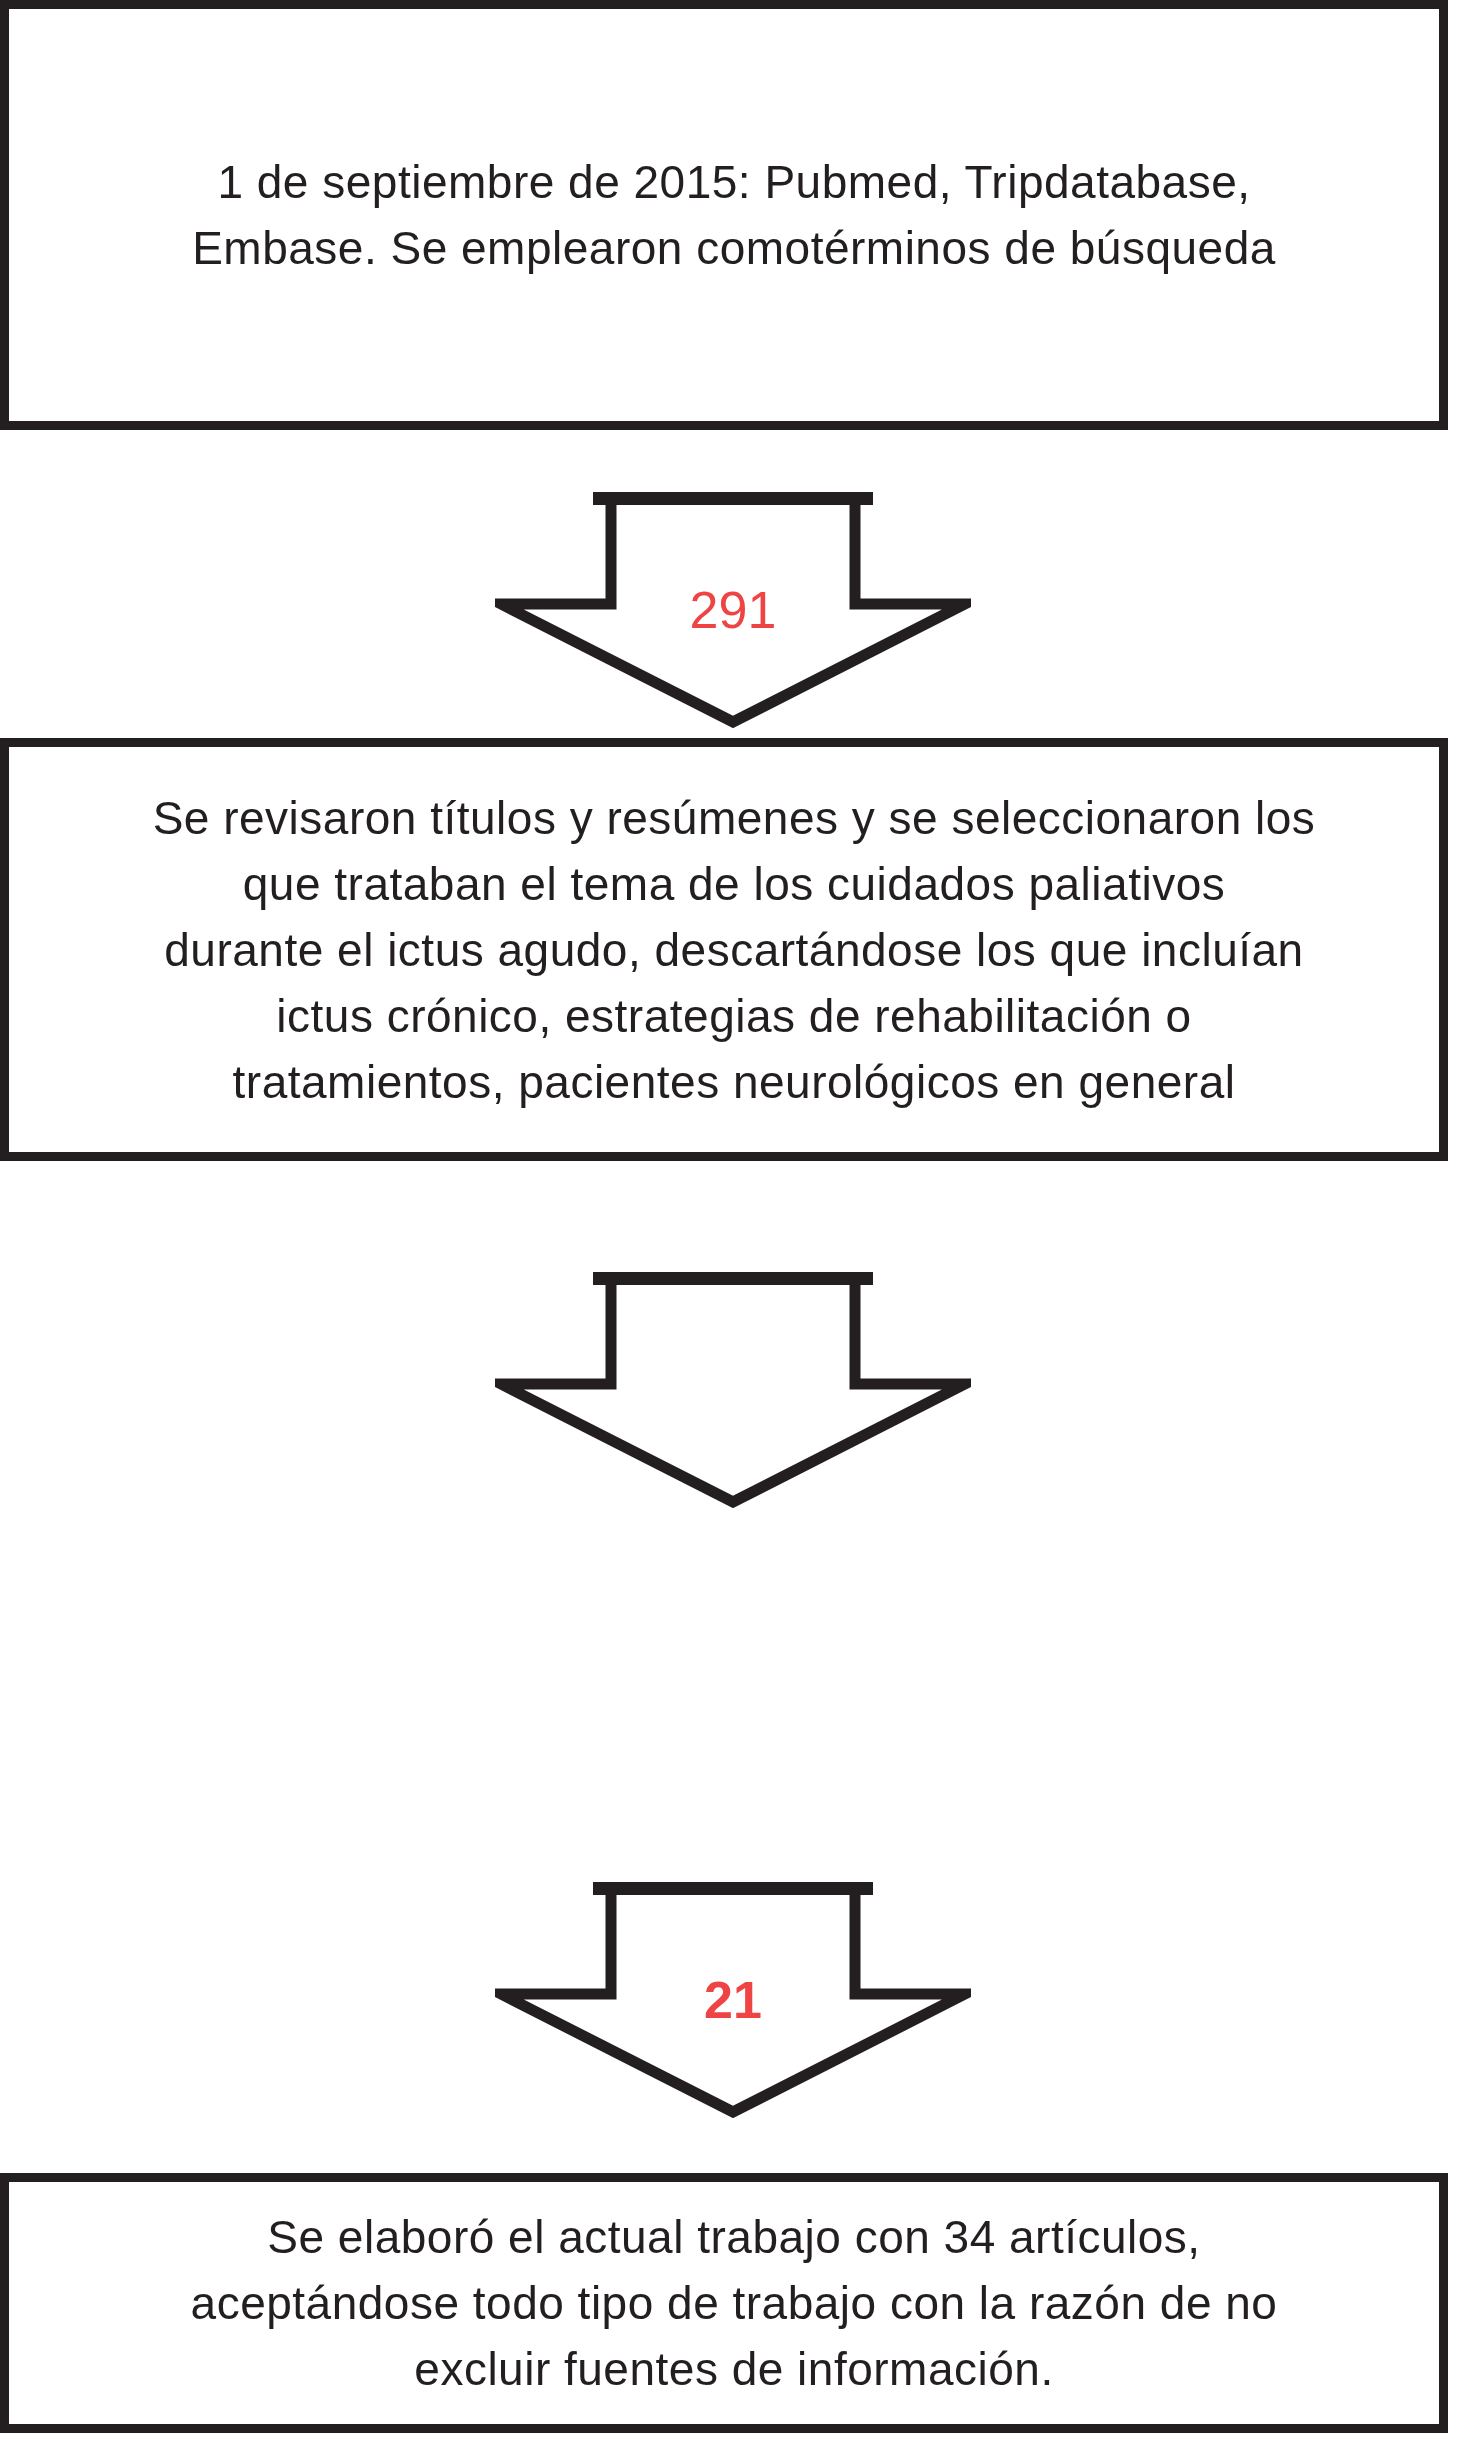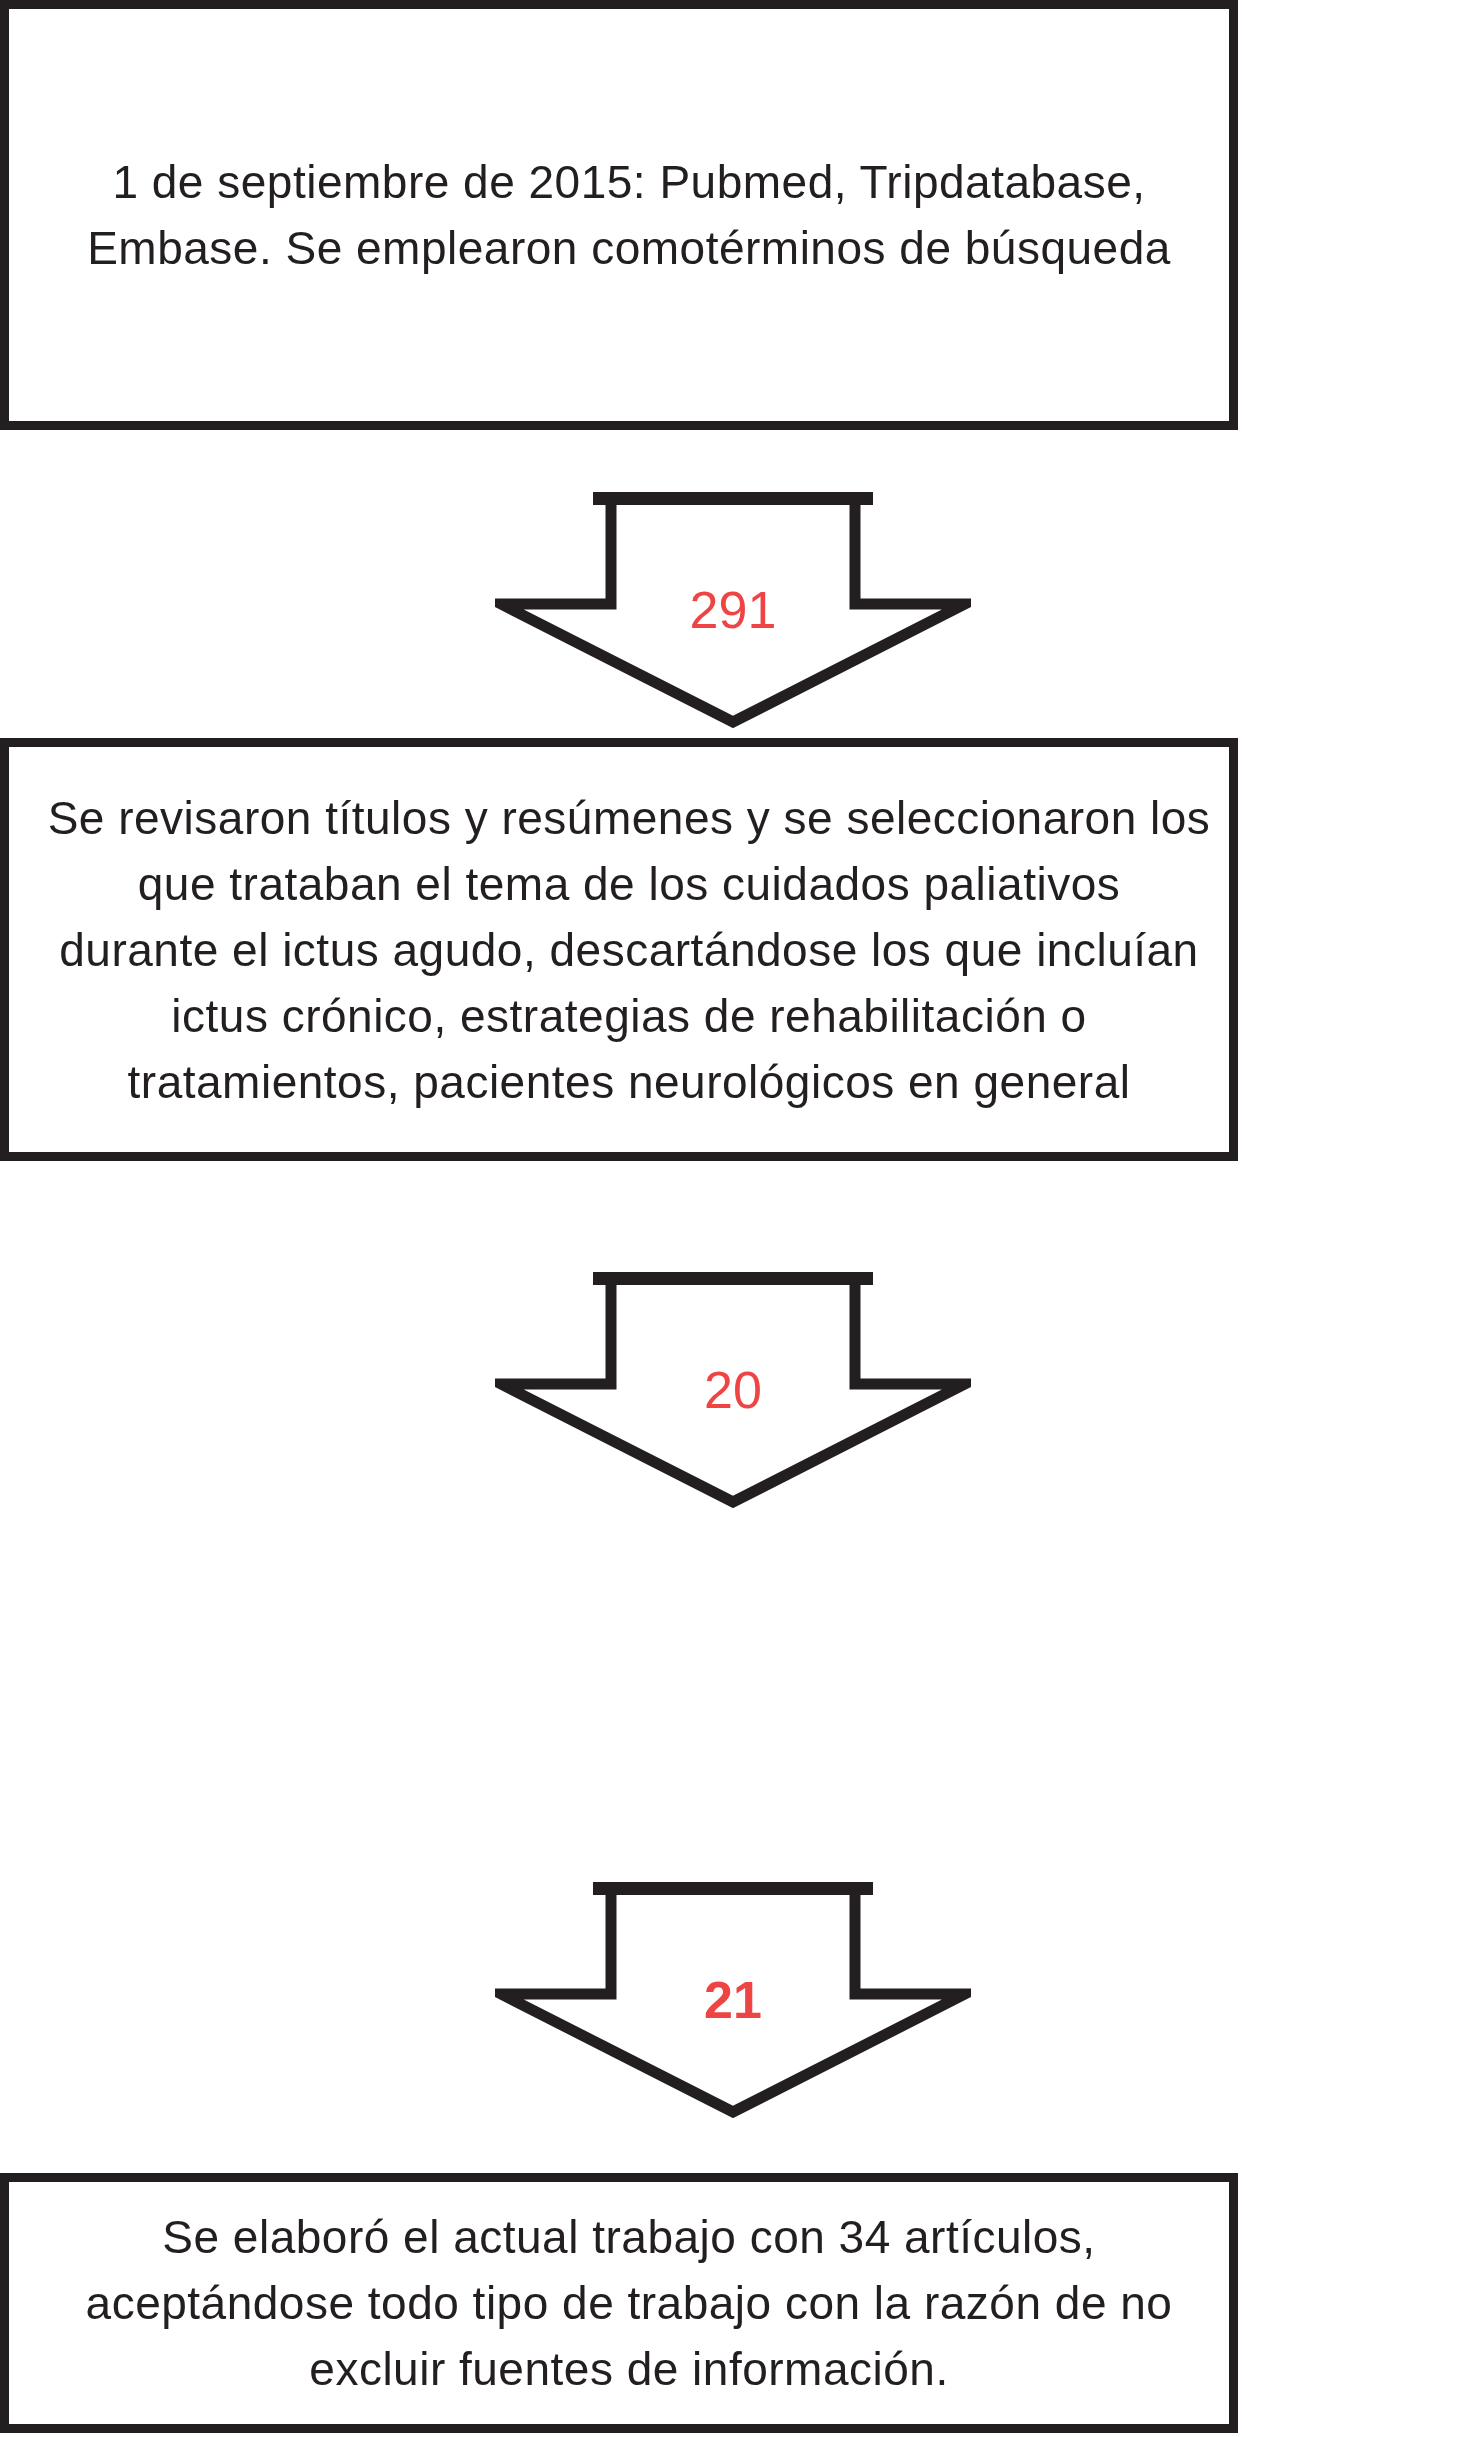--- a/index.html
+++ b/index.html
@@ -8,21 +8,21 @@
     width: 1469px;
     height: 2437px;
     background: #ffffff;
     color: #231f20;
     font-family: "Liberation Sans", sans-serif;
     overflow: hidden;
   }
   .box {
     position: absolute;
     left: 0;
-    width: 1238px;
+    width: 1448px;
     box-sizing: border-box;
     border: 9px solid #231f20;
     background: #ffffff;
     display: flex;
     flex-direction: column;
     justify-content: center;
     align-items: center;
     text-align: center;
     padding-left: 20px;
   }
@@ -82,21 +82,20 @@
 durante el ictus agudo, descartándose los que incluían
 ictus crónico, estrategias de rehabilitación o
 tratamientos, pacientes neurológicos en general</div>
   </section>
 
   <div class="arrow arrow-2">
     <svg viewBox="0 0 476 236" aria-hidden="true">
       <polygon points="116,6 360,6 360,112 470,112 238,230 6,112 116,112" fill="#ffffff" stroke="#231f20" stroke-width="11" stroke-linejoin="miter" stroke-miterlimit="12"></polygon>
       <rect x="98" y="0" width="280" height="13" fill="#231f20"></rect>
     </svg>
-    <span class="arrow-label">20</span>
   </div>
 
 
   <div class="arrow arrow-3">
     <svg viewBox="0 0 476 236" aria-hidden="true">
       <polygon points="116,6 360,6 360,112 470,112 238,230 6,112 116,112" fill="#ffffff" stroke="#231f20" stroke-width="11" stroke-linejoin="miter" stroke-miterlimit="12"></polygon>
       <rect x="98" y="0" width="280" height="13" fill="#231f20"></rect>
     </svg>
     <span class="arrow-label">21</span>
   </div>

